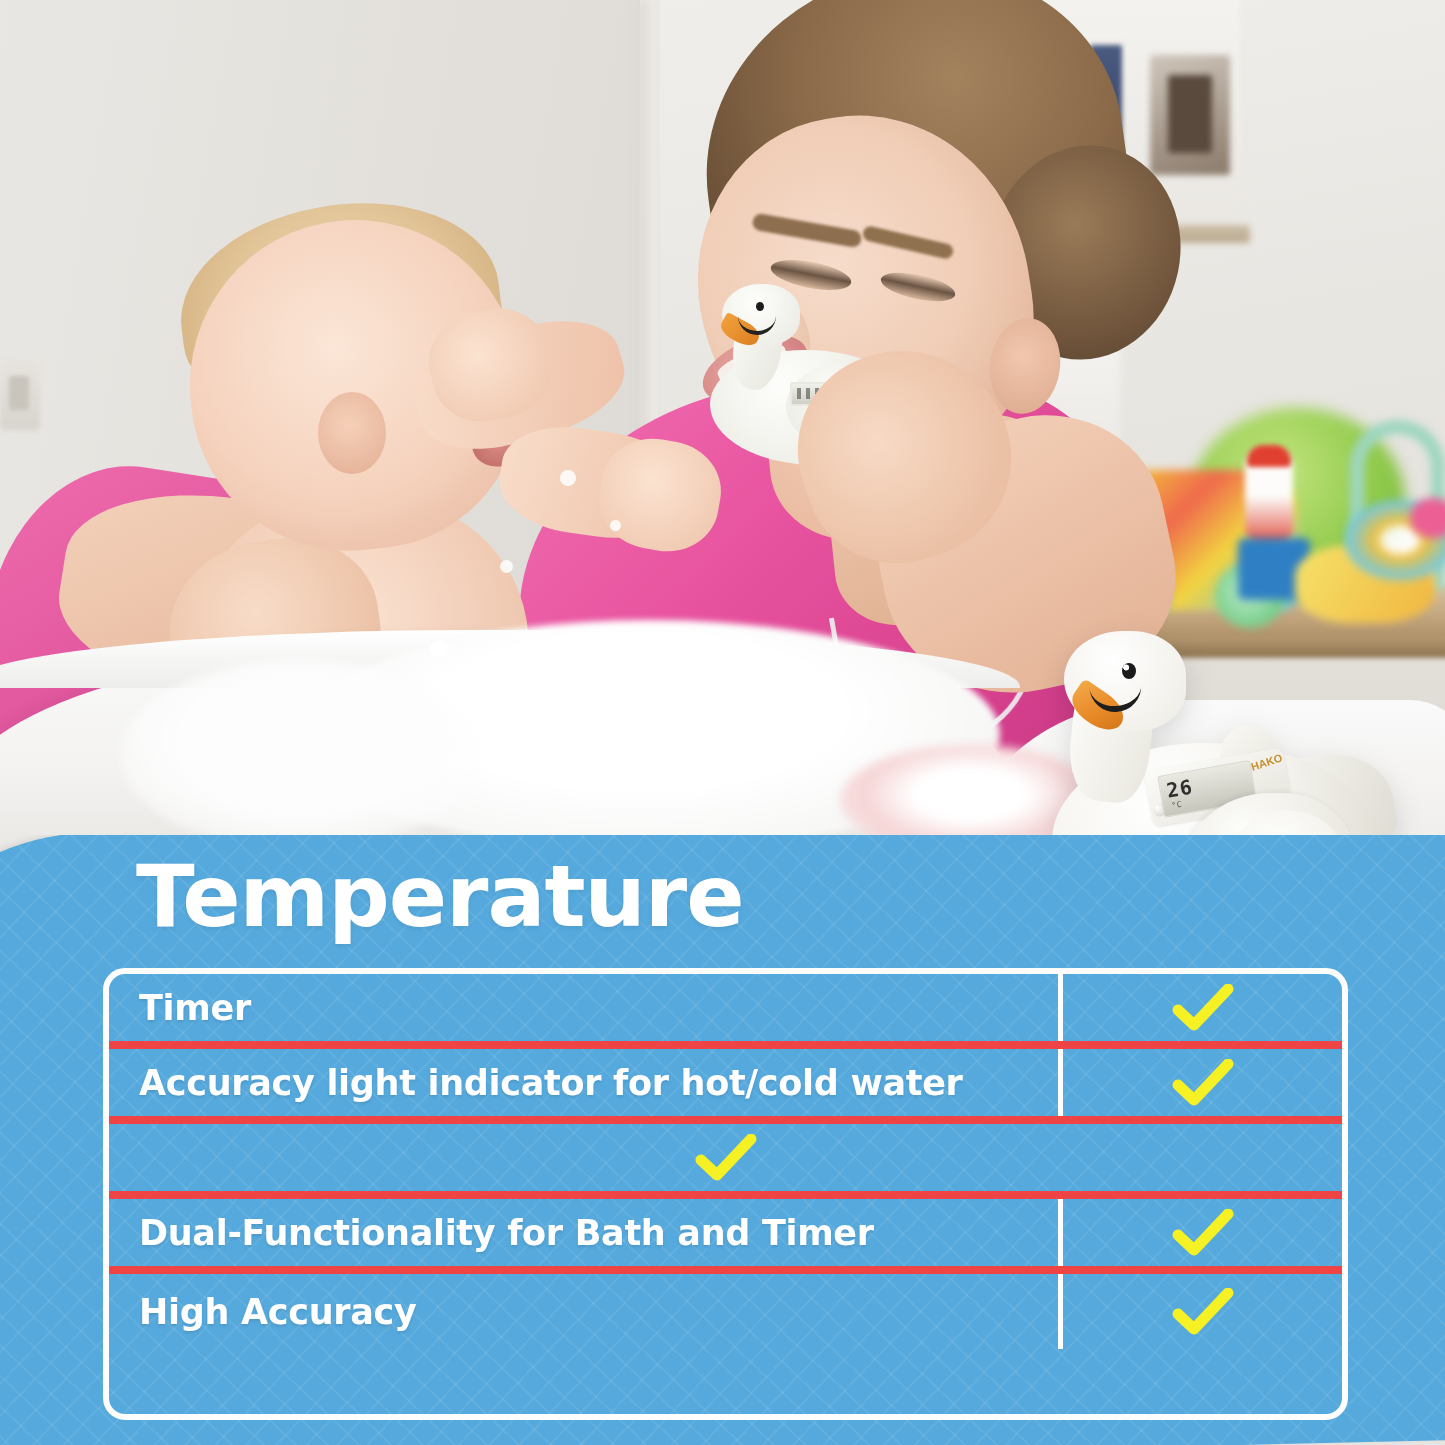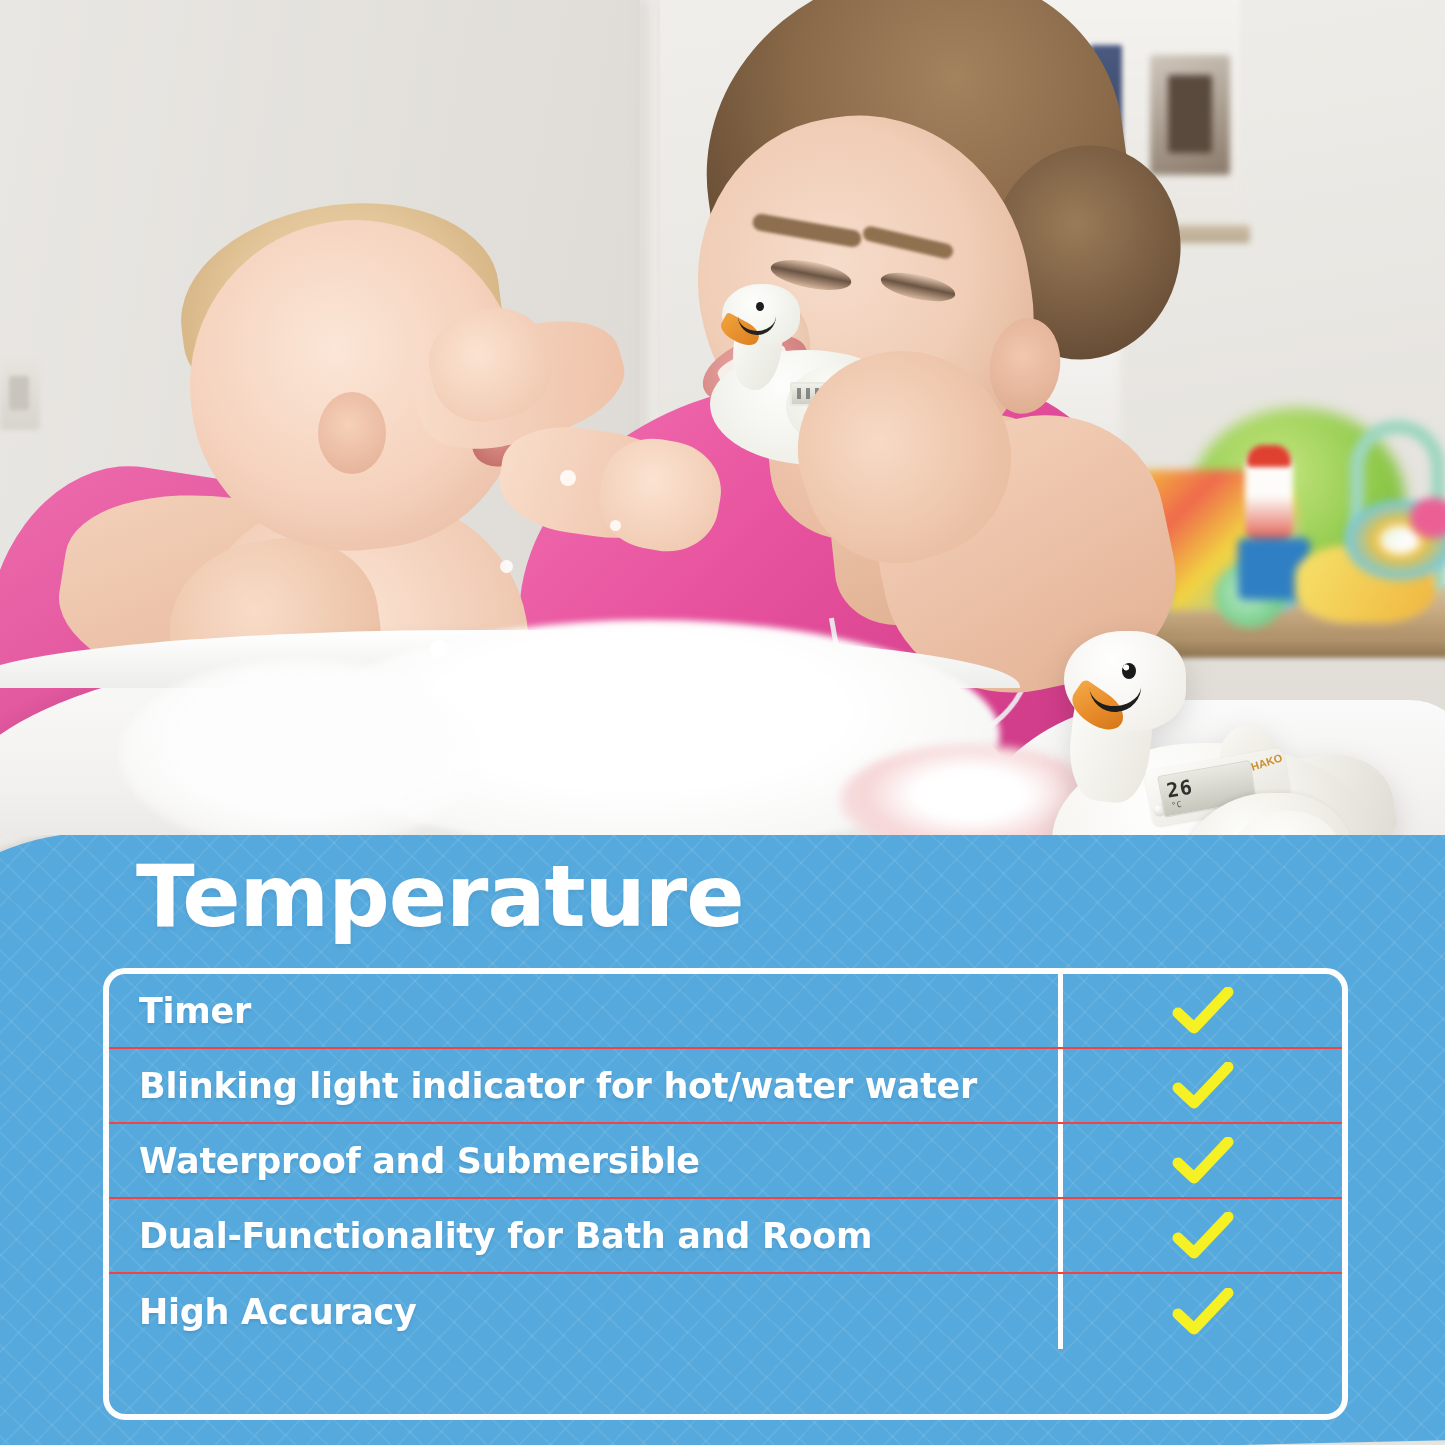--- a/index.html
+++ b/index.html
@@ -235,21 +235,21 @@
          repeating-linear-gradient(45deg,rgba(255,255,255,.07) 0 2px,rgba(255,255,255,0) 2px 22px),
          repeating-linear-gradient(-45deg,rgba(255,255,255,.07) 0 2px,rgba(255,255,255,0) 2px 22px);}
 
   .title{position:absolute;left:136px;top:18px;font-size:86px;line-height:1;
        color:#ffffff;font-weight:bold;letter-spacing:-1px;
        font-family:"DejaVu Sans",sans-serif;
        text-shadow:0 2px 4px rgba(0,0,0,.08);}
 
   .table{position:absolute;left:103px;top:133px;width:1245px;height:452px;
        border:6px solid #fdfdfd;border-radius:22px;box-sizing:border-box;overflow:hidden;}
-  .row{display:flex;height:75px;box-sizing:border-box;border-bottom:2px solid #ef4444;}
+  .row{display:flex;height:75px;box-sizing:border-box;border-bottom:8px solid #ef4444;}
   .row:last-child{border-bottom:none;justify-content:space-between;}
   .cell-feature{flex:0 0 954px;display:flex;align-items:center;
        padding-left:30px;box-sizing:border-box;border-right:5px solid #fdfdfd;}
   .cell-feature span{color:#ffffff;font-size:35px;font-weight:bold;
        font-family:"DejaVu Sans",sans-serif;letter-spacing:-.3px;
        text-shadow:0 2px 3px rgba(0,0,0,.10);white-space:nowrap;}
   .cell-mark{flex:1;display:flex;align-items:center;justify-content:center;}
   .check{width:62px;height:48px;display:block;}
 </style>
 </head>
@@ -375,41 +375,38 @@
             <span>Timer</span>
           </div>
           <div class="cell-mark">
             <svg class="check" viewBox="0 0 62 48">
               <path d="M6 26 L22 41 L56 5" fill="none" stroke="#f5f125" stroke-width="11" stroke-linecap="round" stroke-linejoin="round"></path>
             </svg>
           </div>
         </div>
         <div class="row">
           <div class="cell-feature">
-            <span>Blinking light indicator for hot/water water</span>
+            <span>Accuracy light indicator for hot/cold water</span>
           </div>
           <div class="cell-mark">
             <svg class="check" viewBox="0 0 62 48">
               <path d="M6 26 L22 41 L56 5" fill="none" stroke="#f5f125" stroke-width="11" stroke-linecap="round" stroke-linejoin="round"></path>
             </svg>
           </div>
         </div>
         <div class="row">
-          <div class="cell-feature">
-            <span>Waterproof and Submersible</span>
-          </div>
           <div class="cell-mark">
             <svg class="check" viewBox="0 0 62 48">
               <path d="M6 26 L22 41 L56 5" fill="none" stroke="#f5f125" stroke-width="11" stroke-linecap="round" stroke-linejoin="round"></path>
             </svg>
           </div>
         </div>
         <div class="row">
           <div class="cell-feature">
-            <span>Dual-Functionality for Bath and Room</span>
+            <span>Dual-Functionality for Bath and Timer</span>
           </div>
           <div class="cell-mark">
             <svg class="check" viewBox="0 0 62 48">
               <path d="M6 26 L22 41 L56 5" fill="none" stroke="#f5f125" stroke-width="11" stroke-linecap="round" stroke-linejoin="round"></path>
             </svg>
           </div>
         </div>
         <div class="row">
           <div class="cell-feature">
             <span>High Accuracy</span>

